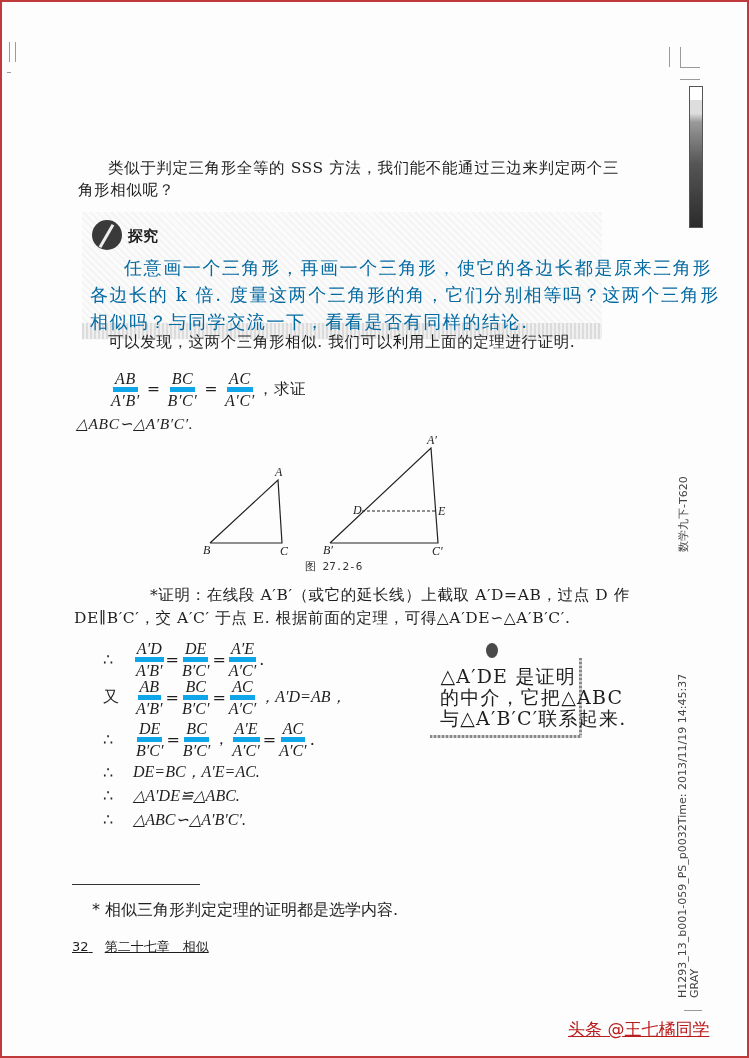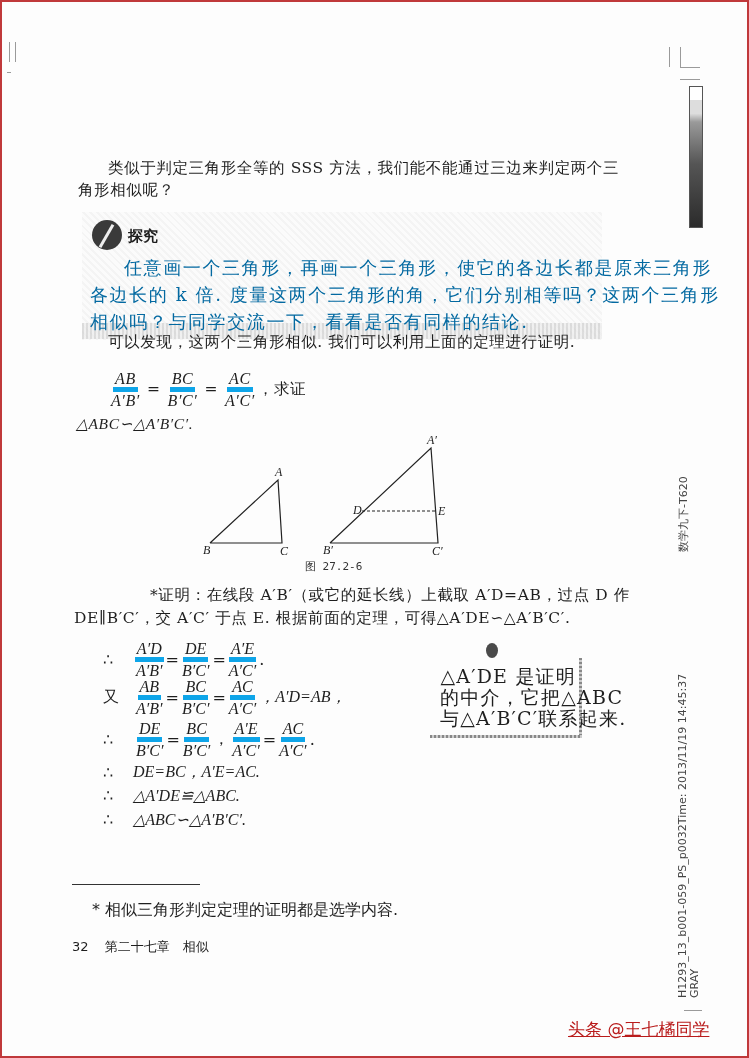--- a/index.html
+++ b/index.html
@@ -35,21 +35,21 @@
   .side-label { position: absolute; font-family: "DejaVu Sans", sans-serif; font-size: 11px; color: #444; transform-origin: left top; transform: rotate(-90deg); white-space: nowrap; }
   .note-box { position: absolute; left: 430px; top: 640px; width: 152px; height: 98px; }
   .note-box .rborder { position: absolute; right: 0; top: 18px; width: 3px; height: 80px; background: repeating-linear-gradient(#888 0 2px, #ccc 2px 4px); }
   .note-box .bborder { position: absolute; left: 0; bottom: 0; width: 152px; height: 3px; background: repeating-linear-gradient(90deg, #888 0 2px, #ccc 2px 4px); }
   .note-seed { position: absolute; left: 486px; top: 643px; width: 12px; height: 15px; border-radius: 50%; background: #4a4a4a; }
   .note-text { position: absolute; left: 440px; top: 666px; font-size: 19px; line-height: 21px; letter-spacing: 1.2px; text-align: right; width: 136px; white-space: nowrap; }
   .proof-line { position: absolute; left: 103px; font-size: 16px; white-space: nowrap; display: flex; align-items: center; }
   .proof-line .sym { width: 30px; font-size: 16px; }
   .fn-rule { position: absolute; left: 72px; top: 884px; width: 128px; height: 1px; background: #333; }
   .footnote { position: absolute; left: 92px; top: 900px; font-size: 16px; font-family: "DejaVu Sans", sans-serif; }
-  .page-footer { position: absolute; left: 72px; top: 938px; font-size: 13px; font-family: "DejaVu Sans", sans-serif; }
+  .page-footer { position: absolute; left: 72px; top: 938px; font-size: 13px; font-family: "DejaVu Sans", sans-serif; text-decoration: underline; }
   .watermark { position: absolute; left: 568px; top: 1018px; font-size: 17px; font-family: "DejaVu Sans", sans-serif; color: #b91c1c; text-decoration: underline; }
 </style>
 </head>
 <body>
 
 <div class="frame"></div>
 
 <div class="crop" style="left:9px;top:42px;width:1px;height:20px;"></div>
 <div class="crop" style="left:15px;top:42px;width:1px;height:20px;"></div>
 <div class="crop" style="left:7px;top:72px;width:4px;height:1px;"></div>

